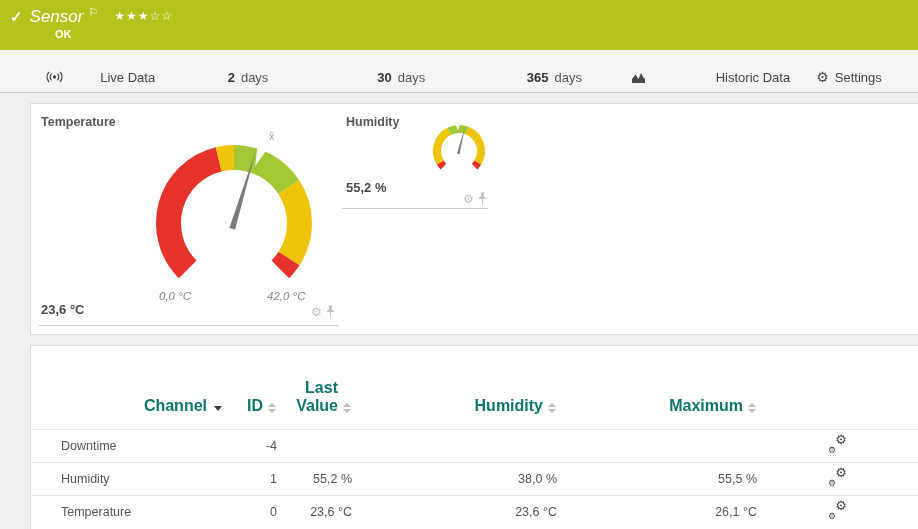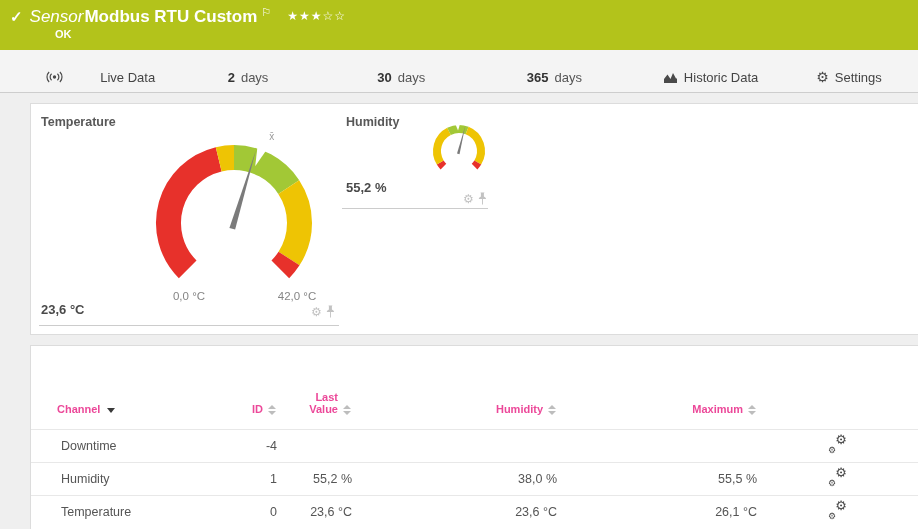--- a/index.html
+++ b/index.html
@@ -14,56 +14,56 @@
   .topbar .ttl{font-weight:700;font-size:17px;}
   .topbar .flag{font-size:11px;margin-left:4px;position:relative;top:-6px;}
   .topbar .stars{font-size:12px;margin-left:16px;letter-spacing:1px;position:relative;top:-2px;}
   .topbar .status{position:absolute;left:55px;top:28px;font-size:11px;font-weight:700;}
 
   
   .tabs{display:flex;height:42px;background:#f4f4f4;border-bottom:1px solid #cdcdcd;padding:0 10px 0 30px;box-sizing:content-box;}
   .tab{display:flex;align-items:center;justify-content:center;gap:6px;font-size:13px;color:#444;padding-top:12px;box-sizing:border-box;cursor:pointer;white-space:nowrap;}
   .tab.active{flex:0 0 122px;border-bottom:3px solid #1f9ad7;font-weight:700;color:#222;}
   .f-ld{flex:1.2;gap:37px;} .f-d2{flex:1.3;} .f-d30{flex:1.3;text-align:center;} .f-d365{flex:1.3;}
-  .f-h{flex:1.35;} .f-log{flex:1.3;} .f-set{flex:1.0;}
+  .f-h{flex:1.35;justify-content:space-between;} .f-log{flex:1.3;} .f-set{flex:1.0;}
   .tab .num{font-weight:700;color:#333;}
   .tab .word{color:#555;}
   .ticon{display:inline-flex;align-items:center;}
 
   
   .content{padding:10px 0 0 30px;}
   .panel{background:#fff;border:1px solid #dcdcdc;border-right:none;}
   .gpanel{position:relative;width:887px;height:230px;}
   .tpanel{width:887px;height:183px;margin-top:10px;overflow:hidden;border-bottom:none;}
 
   
   .gtitle{position:absolute;font-size:12.5px;font-weight:700;color:#585858;}
   .t-title{left:10px;top:11px;}
   .h-title{left:315px;top:11px;}
   .t-svg{position:absolute;left:100px;top:22px;}
   .h-svg{position:absolute;left:398px;top:19px;}
-  .scale{position:absolute;font-size:11.5px;color:#858585;width:60px;text-align:center;}
+  .scale{position:absolute;font-size:11.5px;color:#858585;width:60px;font-style:italic;}
   .t-min{left:128px;top:186px;}
   .t-max{left:236px;top:186px;}
   .gvalue{position:absolute;font-size:13px;font-weight:700;color:#4a4a4a;}
   .t-val{left:10px;top:198px;}
   .h-val{left:315px;top:76px;}
   .tileicons{position:absolute;display:inline-flex;align-items:center;gap:4px;color:#c2c2c2;}
   .t-icons{left:280px;top:201px;}
   .h-icons{left:432px;top:88px;}
   .tgear{font-size:12px;line-height:1;cursor:pointer;}
   .pin{cursor:pointer;}
   .divider{position:absolute;border-top:1px solid #ccc;height:0;}
   .t-div{left:8px;top:221px;width:300px;}
   .h-div{left:311px;top:104px;width:146px;}
 
   
   table{width:100%;border-collapse:collapse;table-layout:fixed;}
-  th{font-size:11px;font-weight:700;color:#ec4899;vertical-align:bottom;padding:0 4px 14px 0;height:83px;box-sizing:border-box;}
-  th.ch{text-align:left;padding-left:26px;cursor:pointer;}
+  th{font-size:16px;font-weight:700;color:#0f766e;vertical-align:bottom;padding:0 4px 14px 0;height:83px;box-sizing:border-box;}
+  th.ch{text-align:right;padding-left:26px;cursor:pointer;}
   th.num{text-align:right;cursor:pointer;}
   td{font-size:12.5px;color:#555;height:32px;border-top:1px solid #e8e8e8;padding:0 4px 0 0;}
   td.ch{padding-left:30px;margin-left:24px;}
   td.num{text-align:right;}
   td.act{text-align:center;}
   .caret-down{display:inline-block;width:0;height:0;border-left:4.5px solid transparent;border-right:4.5px solid transparent;border-top:5px solid #3a3a3a;margin-left:7px;}
   .sort{display:inline-block;width:9px;margin-left:5px;vertical-align:-2px;}
   .sort b{display:block;width:0;height:0;border-left:4.5px solid transparent;border-right:4.5px solid transparent;}
   .sort b.u{border-bottom:4px solid #bdbdbd;margin-bottom:2px;}
   .sort b.d{border-top:4px solid #bdbdbd;}
@@ -74,21 +74,20 @@
 </style>
 </head>
 <body>
 
 <div class="page">
 
   <header class="topbar">
     <div class="row1">
       <span class="chk">✓</span>
       <span class="kind">Sensor</span>
-      <span class="ttl">Modbus RTU Custom</span>
       <span class="flag">⚐</span>
       <span class="stars"><span>★★★</span><span>☆☆</span></span>
     </div>
     <div class="status">OK</div>
   </header>
 
   <nav class="tabs">
     <div class="tab f-ld">
       <span class="ticon">
         <svg width="17" height="12" viewBox="0 0 17 12">

